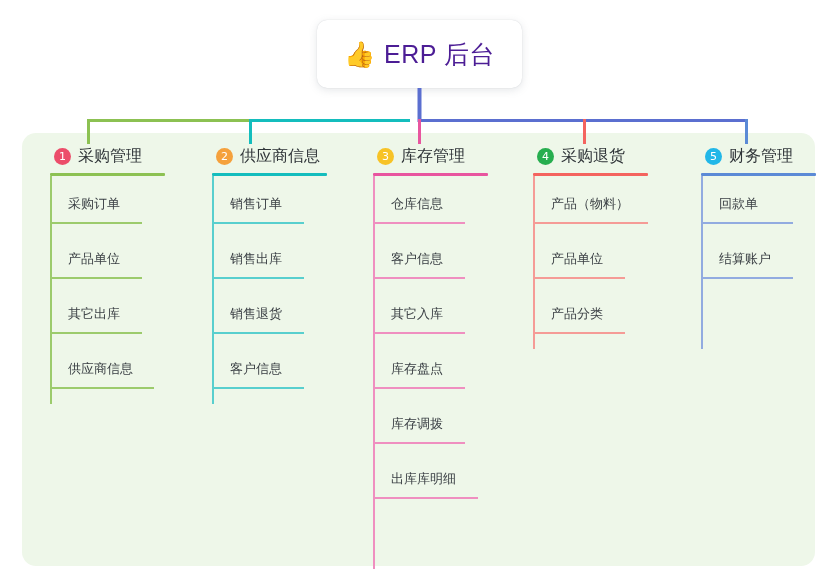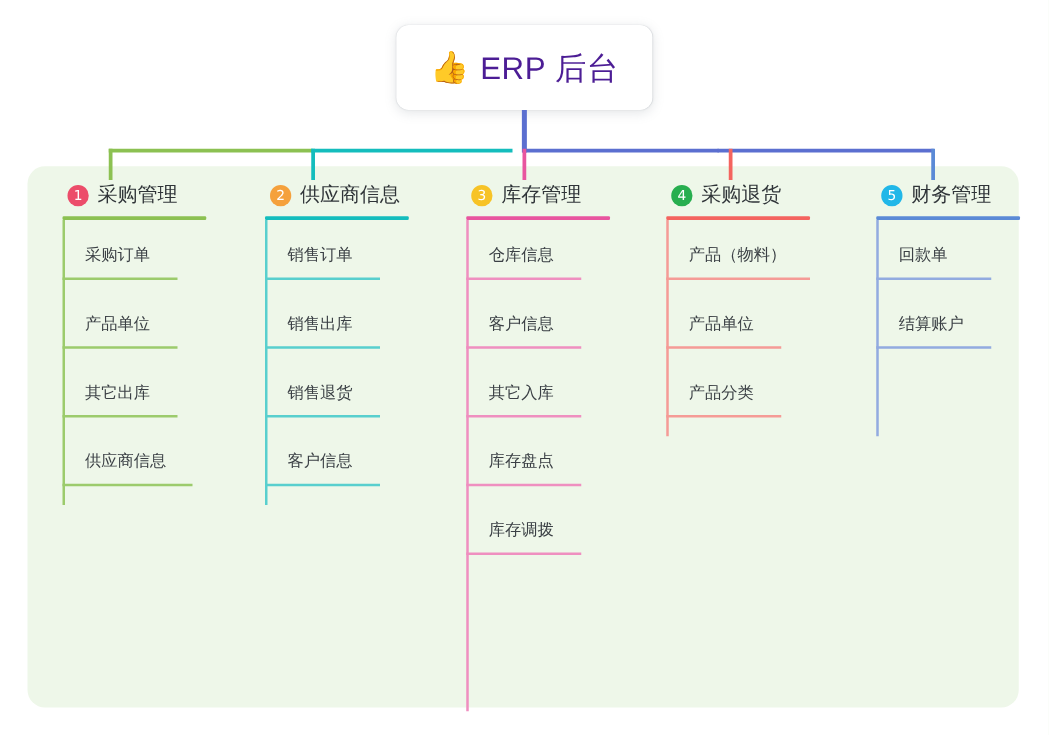--- a/index.html
+++ b/index.html
@@ -172,20 +172,24 @@
         <span class="leaf-rule" style="background:#ef8fc0"></span>
       </div>
     <div class="leaf">
         <span class="leaf-label">库存盘点</span>
         <span class="leaf-rule" style="background:#ef8fc0"></span>
       </div>
     <div class="leaf">
         <span class="leaf-label">库存调拨</span>
         <span class="leaf-rule" style="background:#ef8fc0"></span>
       </div>
+    <div class="leaf">
+        <span class="leaf-label">出库库明细</span>
+        <span class="leaf-rule" style="background:#ef8fc0;width:105px"></span>
+      </div>
   </div>
 
   <div class="col col4">
     <div class="col-head">
       <div class="head-row">
         <span class="badge" style="background:#27ae4f">4</span>
         <span class="head-label">采购退货</span>
       </div>
       <div class="head-rule" style="background:#f4645f"></div>
     </div>

